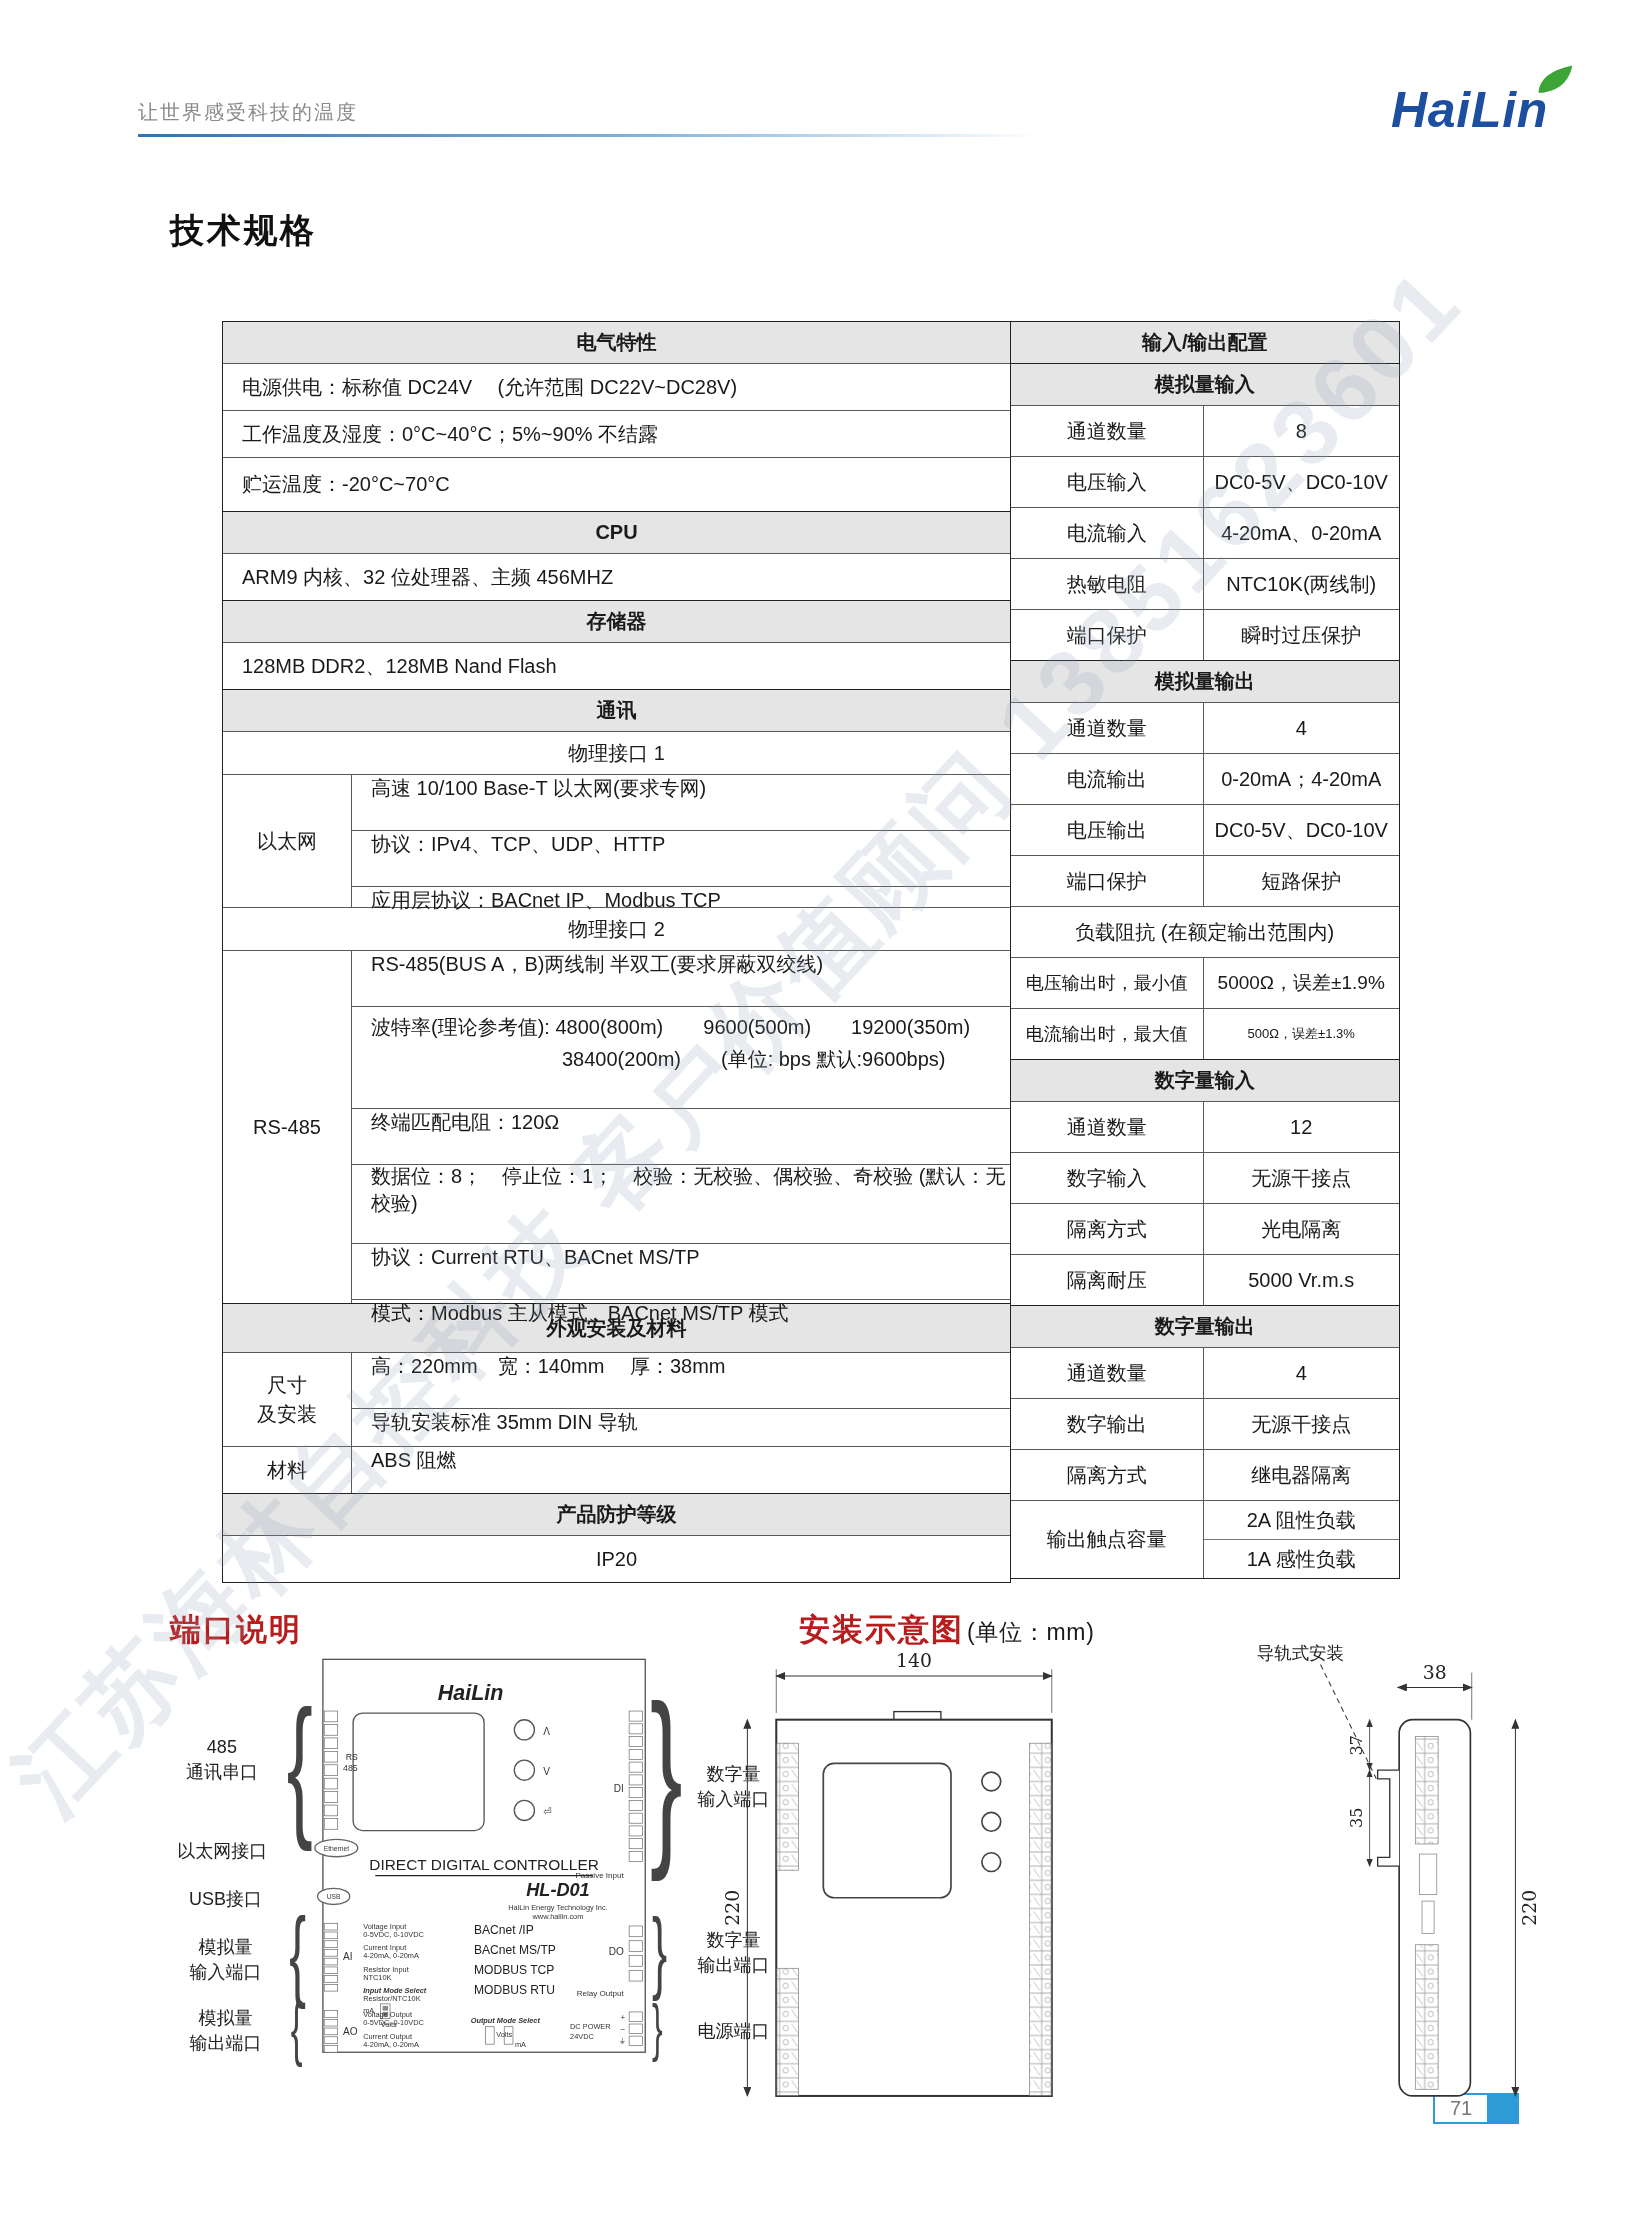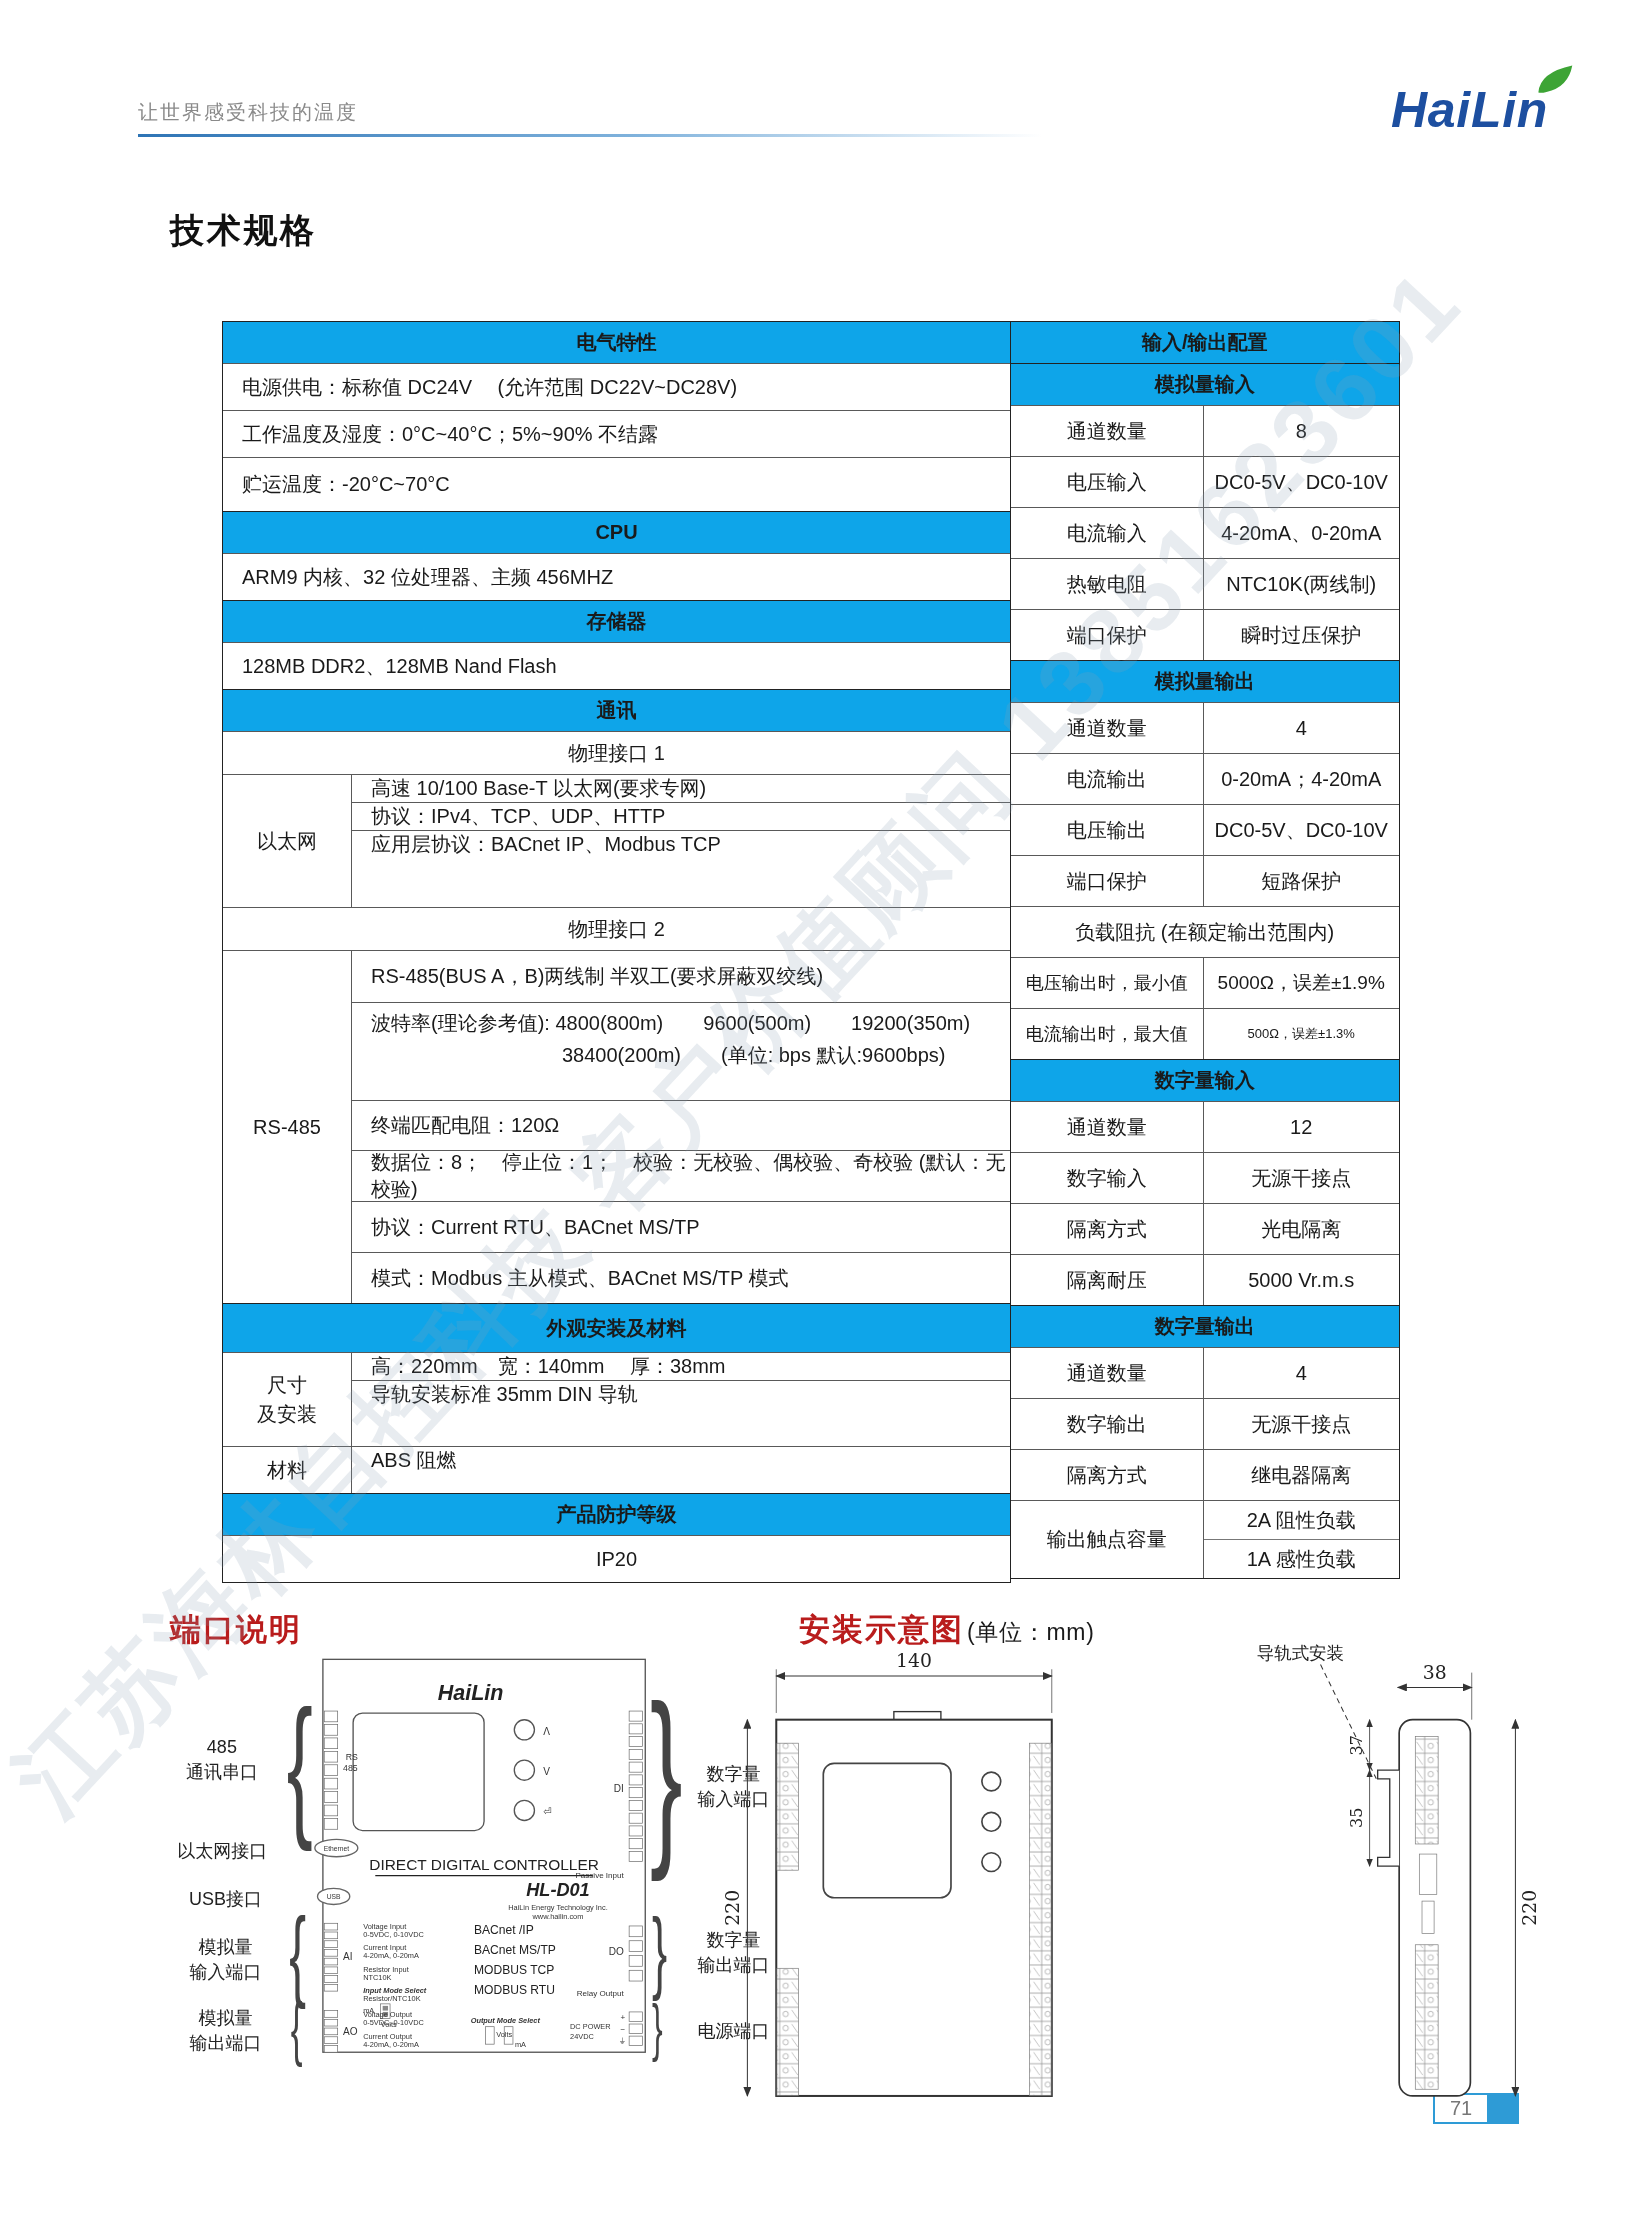--- a/index.html
+++ b/index.html
@@ -23,27 +23,27 @@
 
   
   #title{left:170px;top:208px;font-size:34px;font-weight:bold;color:#111;letter-spacing:2.7px;}
 
   
   #spec{left:222px;top:321px;display:flex;align-items:flex-start;z-index:2;}
   .tbl{border:1.3px solid #222;border-top:none;}
   #tleft{width:789px;}
   #tright{width:390px;margin-left:-1.3px;}
   .row{display:flex;align-items:center;border-top:0.7px solid #595959;font-size:20px;background:transparent;}
-  .hd{background:#0ea5e9;justify-content:center;font-weight:bold;border-top:1.3px solid #222;}
+  .hd{background:#e5e5e5;justify-content:center;font-weight:bold;border-top:1.3px solid #222;}
   .txt{padding-left:19px;}
   .ctr{justify-content:center;}
   .group{padding:0;align-items:stretch;}
   .glabel{width:129px;display:flex;align-items:center;justify-content:center;
           border-right:0.7px solid #595959;text-align:center;white-space:pre-line;line-height:1.4;}
-  .gitems{flex:1;display:flex;flex-direction:column;}
+  .gitems{flex:1;display:flex;flex-direction:column;gap:28px;}
   .gitem{display:flex;align-items:center;padding-left:19px;border-top:0.7px solid #595959;}
   .gitem:first-child{border-top:none;}
   .pairrow{padding:0;align-items:stretch;}
   .plabel{width:193px;display:flex;align-items:center;justify-content:center;border-right:0.7px solid #595959;text-align:center;}
   .pvalue{flex:1;display:flex;align-items:center;justify-content:center;text-align:center;}
   .pvals{flex:1;display:flex;flex-direction:column;}
   .pv{flex:1;display:flex;align-items:center;justify-content:center;}
   .pv + .pv{border-top:0.7px solid #777;}
   .pre{white-space:pre-line;line-height:1.45;}
   .baud{display:block;padding:6.7px 0 6.7px 19px;}

